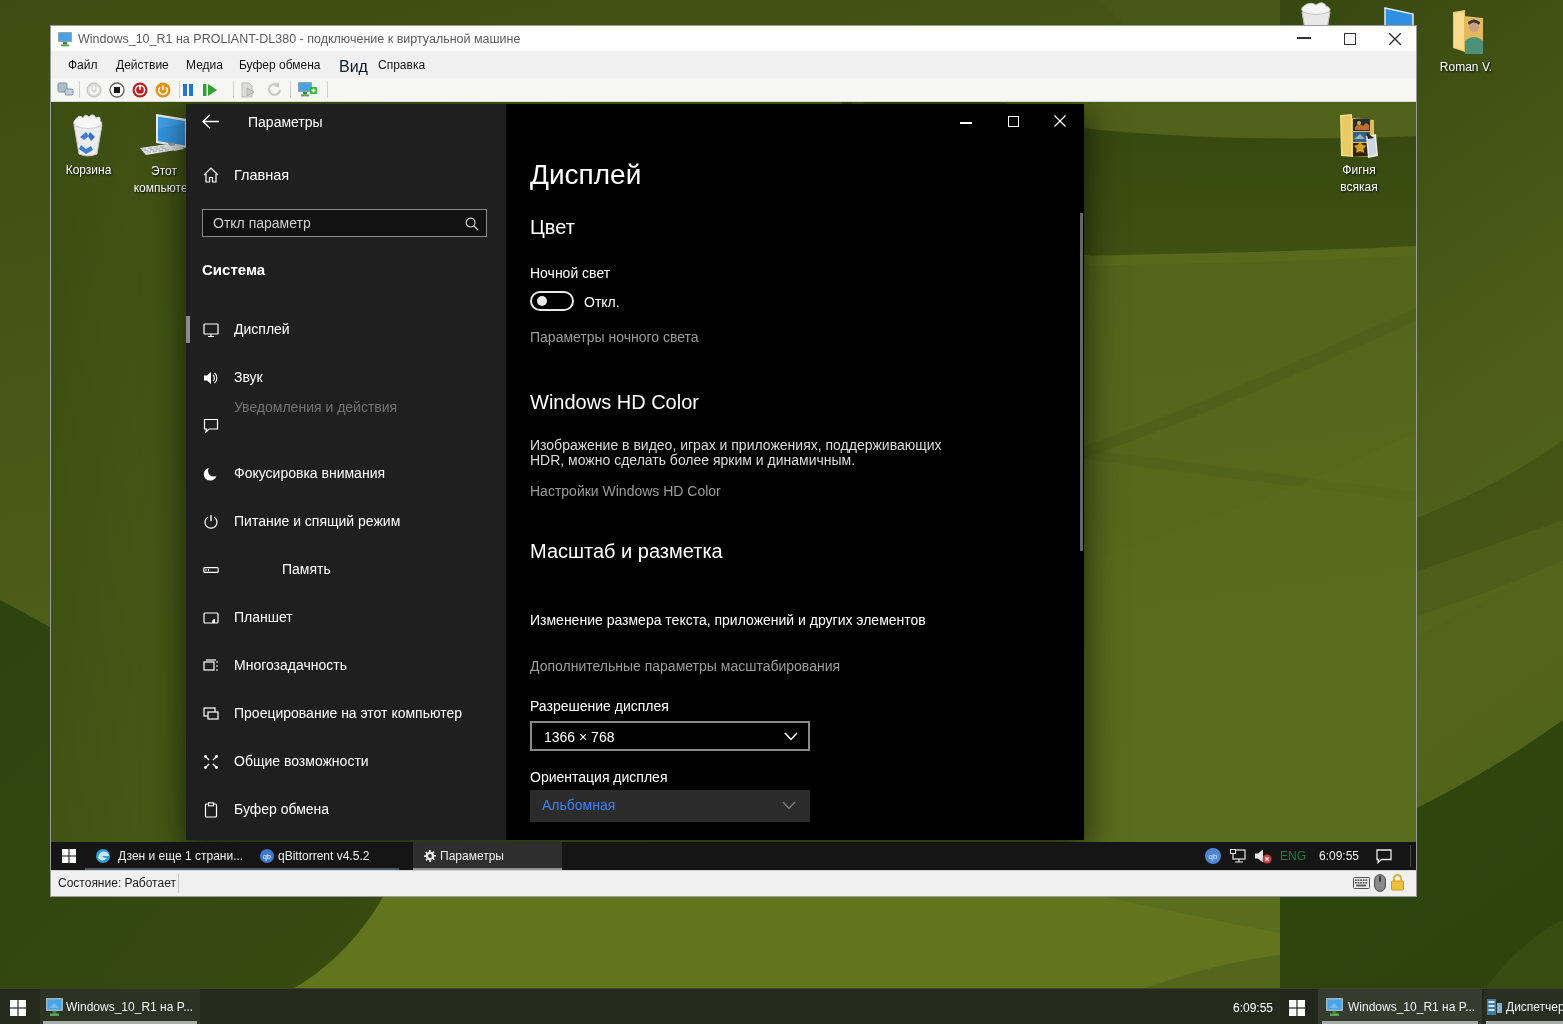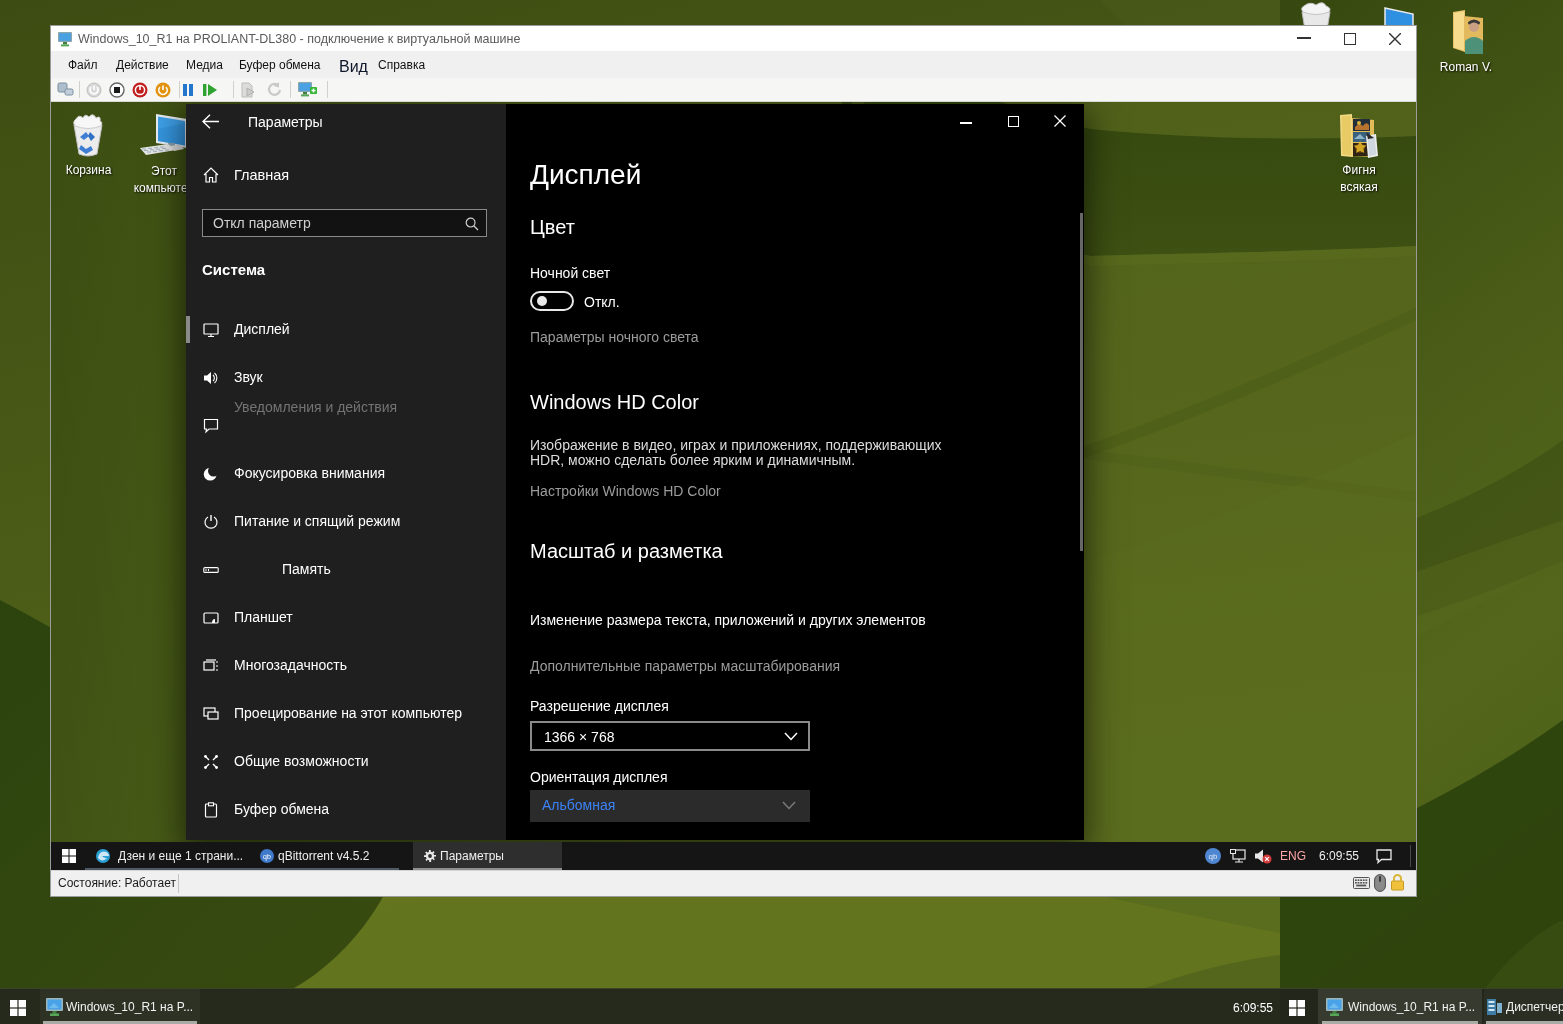--- a/index.html
+++ b/index.html
@@ -421,21 +421,21 @@
       <svg class="abs" style="left:1179px;top:7px" width="16" height="14" viewBox="0 0 16 14">
         <rect x="3" y="1" width="12" height="9" fill="none" stroke="#e8e8e8" stroke-width="1.2"></rect>
         <path d="M9,10 L9,13 M5,13 L13,13" stroke="#e8e8e8" stroke-width="1.2"></path>
         <rect x="0.5" y="0.5" width="5" height="4" fill="#151515" stroke="#e8e8e8"></rect>
       </svg>
       <svg class="abs" style="left:1203px;top:6px" width="18" height="16" viewBox="0 0 18 16">
         <path d="M1,5.5 L4,5.5 L9,1.5 L9,14.5 L4,10.5 L1,10.5 Z" fill="#e8e8e8"></path>
         <circle cx="13" cy="11" r="4.5" fill="#d23c3c"></circle>
         <path d="M11.2,9.2 L14.8,12.8 M14.8,9.2 L11.2,12.8" stroke="#fff" stroke-width="1.2"></path>
       </svg>
-      <div class="abs" style="left:1229px;top:7px;color:#fca5a5;font-size:12px;">ENG</div>
+      <div class="abs" style="left:1229px;top:7px;color:#15803d;font-size:12px;">ENG</div>
       <div class="abs" style="left:1268px;top:7px;color:#efefef;font-size:12px;">6:09:55</div>
       <svg class="abs" style="left:1325px;top:7px" width="16" height="15" viewBox="0 0 16 15">
         <path d="M1,1 L15,1 L15,10.5 L5.5,10.5 L2,13.5 L2.5,10.5 L1,10.5 Z" fill="none" stroke="#e8e8e8" stroke-width="1.3"></path>
       </svg>
       <div class="abs" style="left:1359px;top:3px;width:1px;height:22px;background:#4a4a4a;"></div>
     </div>
   </div>
 
   <div class="abs" style="left:0;top:844px;width:1365px;height:26px;background:#f0f0f0;border-top:1px solid #d5d5d5;box-sizing:border-box;">
     <div class="abs" style="left:7px;top:5px;color:#1a1a1a;font-size:12px;">Состояние: Работает</div>

